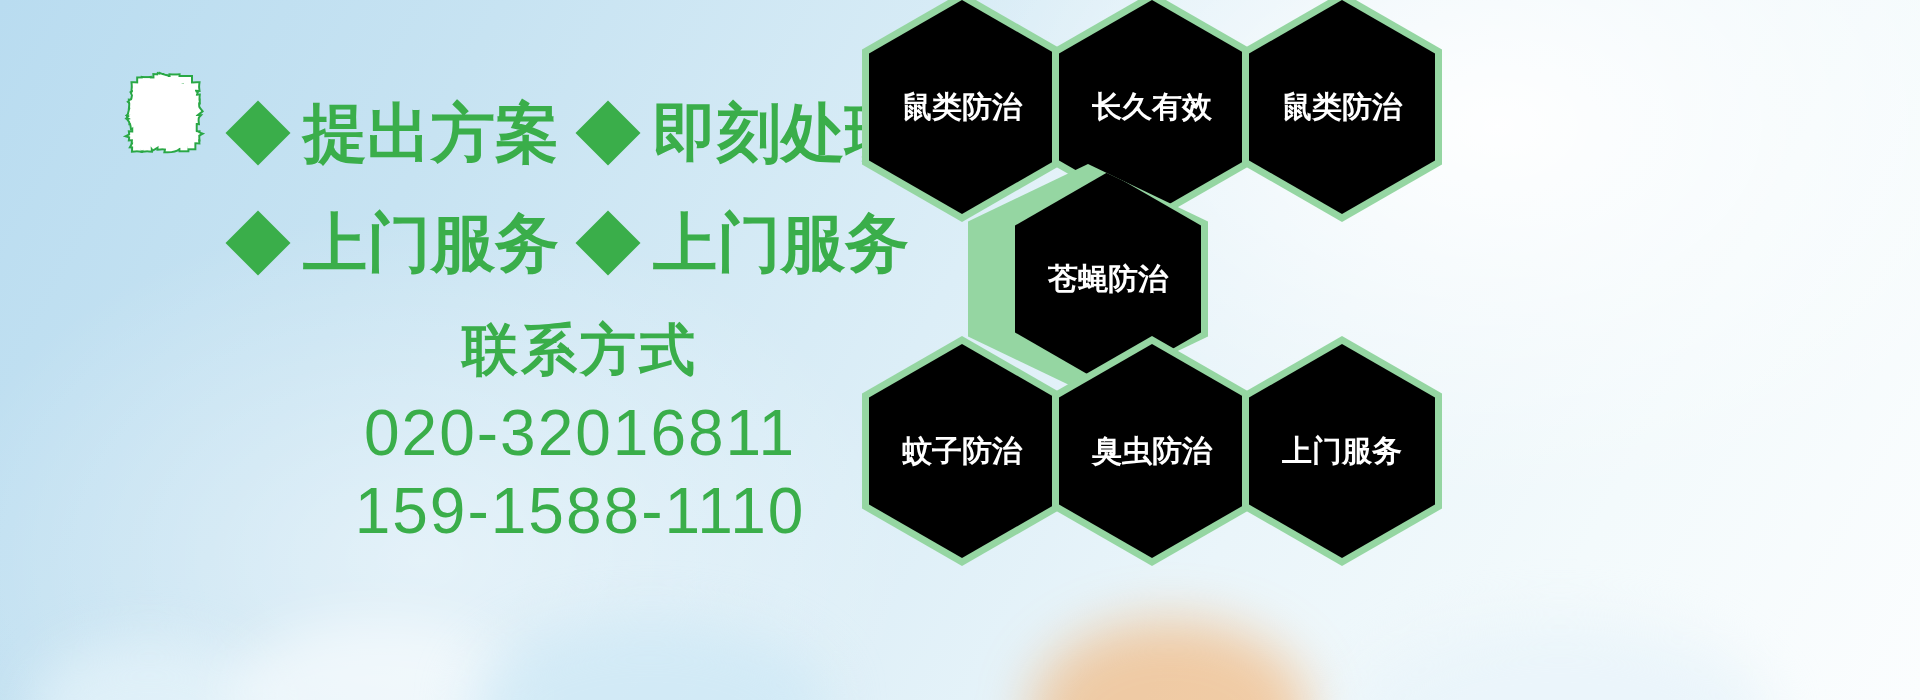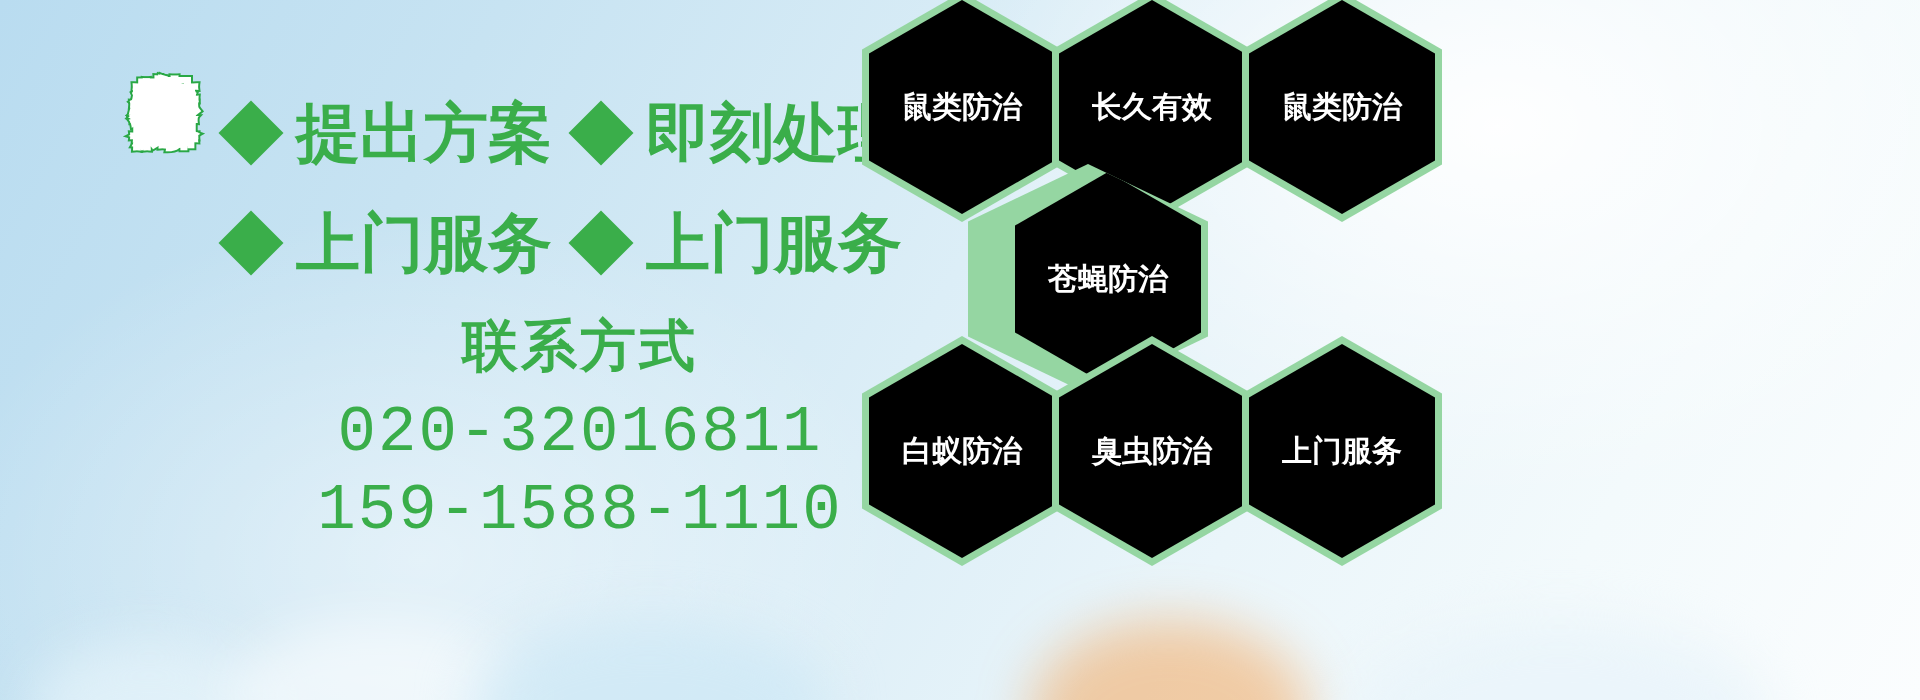--- a/index.html
+++ b/index.html
@@ -38,21 +38,21 @@
     letter-spacing:1px;
     color:#ffffff;
     -webkit-text-stroke:4px #2aa846;
     paint-order:stroke fill;
     text-shadow:0 0 1px #2aa846;
     white-space:nowrap;
   }
 
   
   #features{
-    position:absolute;left:228px;top:78px;width:650px;
+    position:absolute;left:235px;top:78px;width:650px;
   }
   .feature-row{
     display:flex;align-items:center;
     height:110px;
     color:#3aae4a;
     font-family:"DejaVu Sans","Liberation Sans",sans-serif;
     font-weight:bold;
     font-size:64px;
     line-height:1;
     white-space:nowrap;
@@ -66,21 +66,21 @@
     flex:0 0 auto;
   }
   .feature-text{margin-right:26px;}
   .feature-text.last{margin-right:0;}
 
   
   #contact{
     position:absolute;left:300px;top:318px;width:560px;
     text-align:center;
     color:#3aae4a;
-    font-family:Liberation Mono, monospace;
+    font-family:Liberation Sans, sans-serif;
   }
   #contact-title{
     font-size:56px;font-weight:bold;line-height:1.15;
     letter-spacing:3px;
     margin-bottom:12px;
   }
   .contact-phone{
     font-size:64px;
     font-weight:normal;
     line-height:1.22;
@@ -180,21 +180,21 @@
 
     <div class="hex r2c1">
       <div class="hex-inner">
         <span class="hex-label">苍蝇防治</span>
       </div>
     </div>
 
 
     <div class="hex r3c1">
       <div class="hex-inner">
-        <span class="hex-label">白蚁防治</span>
+        <span class="hex-label">蚊子防治</span>
       </div>
     </div>
 
     <div class="hex r3c2">
       <div class="hex-inner">
         <span class="hex-label">臭虫防治</span>
       </div>
     </div>
 
     <div class="hex r3c3">

